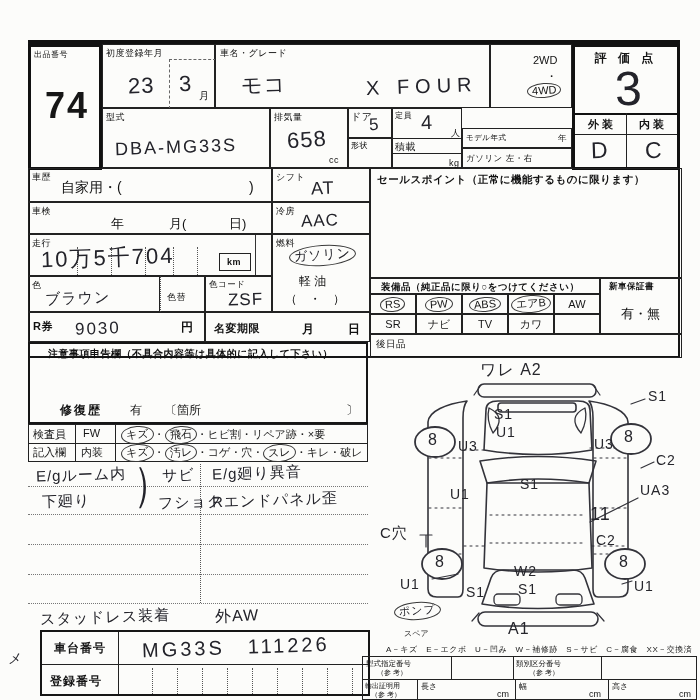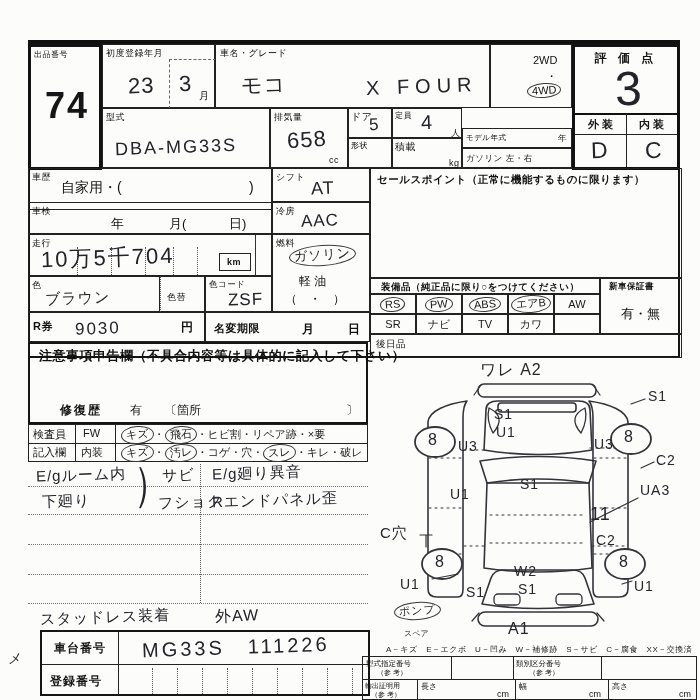--- a/index.html
+++ b/index.html
@@ -75,38 +75,38 @@
     <span class="hw rot2" style="left:16px;top:18px;font-size:22px;">658</span>
     <span class="lbl" style="left:58px;top:46px;">cc</span>
   </div>
   <div class="cell" style="left:348px;top:108px;width:44px;height:30px;">
     <span class="lbl" style="left:2px;top:1px;font-size:10px;">ドア</span>
     <span class="hw rot1" style="left:20px;top:6px;font-size:17px;">5</span>
   </div>
   <div class="cell" style="left:348px;top:138px;width:44px;height:30px;">
     <span class="lbl" style="left:2px;top:1px;font-size:8px;">形状</span>
   </div>
-  <div class="cell" style="left:392px;top:108px;width:70px;height:30px;">
+  <div class="cell" style="left:392px;top:108px;width:70px;height:46px;">
     <span class="lbl" style="left:2px;top:1px;font-size:8px;">定員</span>
     <span class="hw rot1" style="left:28px;top:2px;font-size:20px;">4</span>
     <span class="lbl" style="left:58px;top:18px;">人</span>
   </div>
   <div class="cell" style="left:392px;top:138px;width:70px;height:30px;">
     <span class="lbl" style="left:2px;top:1px;font-size:10px;">積載</span>
     <span class="lbl" style="left:56px;top:19px;">kg</span>
   </div>
   <div class="cell" style="left:462px;top:128px;width:110px;height:20px;">
     <span class="lbl" style="left:3px;top:4px;font-size:7.5px;">モデル年式</span>
     <span class="lbl" style="right:4px;top:4px;font-size:8.5px;">年</span>
   </div>
   <div class="cell" style="left:462px;top:148px;width:110px;height:20px;">
     <span class="lbl" style="left:3px;top:4px;font-size:8.5px;">ガソリン 左・右</span>
   </div>
 
-  <div class="cell" style="left:28px;top:168px;width:244px;height:42px;">
+  <div class="cell" style="left:28px;top:168px;width:244px;height:34px;">
     <span class="lbl" style="left:3px;top:2px;">車歴</span>
     <span class="pr" style="left:32px;top:10px;font-size:14px;">自家用・(</span>
     <span class="pr" style="left:220px;top:10px;font-size:14px;">)</span>
   </div>
   <div class="cell" style="left:272px;top:168px;width:98px;height:34px;">
     <span class="lbl" style="left:3px;top:2px;">シフト</span>
     <span class="hw rot1" style="left:38px;top:9px;font-size:18px;">AT</span>
   </div>
 
   <div class="cell" style="left:28px;top:202px;width:244px;height:32px;">
@@ -206,21 +206,21 @@
     <div class="gridcell">
         <span></span>
       </div>
   </div>
 
   <div class="cell" style="left:370px;top:334px;width:312px;height:24px;">
     <span class="lbl" style="left:5px;top:3px;font-size:9.5px;">後日品</span>
   </div>
 
   <div class="cell med" style="left:28px;top:342px;width:340px;height:82px;border-width:2.5px;">
-    <span class="lbl lblb" style="left:9px;top:3px;font-size:13px;">注意事項申告欄（不具合内容等は具体的に記入して下さい）</span>
+    <span class="lbl lblb" style="left:18px;top:3px;font-size:10px;">注意事項申告欄（不具合内容等は具体的に記入して下さい）</span>
     <span class="pr" style="left:30px;top:58px;font-size:12px;font-weight:bold;letter-spacing:2px;">修復歴</span>
     <span class="pr" style="left:100px;top:58px;font-size:12px;">有</span>
     <span class="pr" style="left:135px;top:58px;font-size:12px;">〔箇所</span>
     <span class="pr" style="left:316px;top:58px;font-size:12px;">〕</span>
   </div>
 
   <div class="abs" style="left:28px;top:424px;width:340px;height:38px;border:1.5px solid #222;box-sizing:border-box;font-size:11px;">
     <div class="abs" style="left:0;top:18px;width:100%;border-top:1px solid #222;"></div>
     <div class="abs" style="left:46px;top:0;height:100%;border-left:1px solid #222;"></div>
     <div class="abs" style="left:86px;top:0;height:100%;border-left:1px solid #222;"></div>

